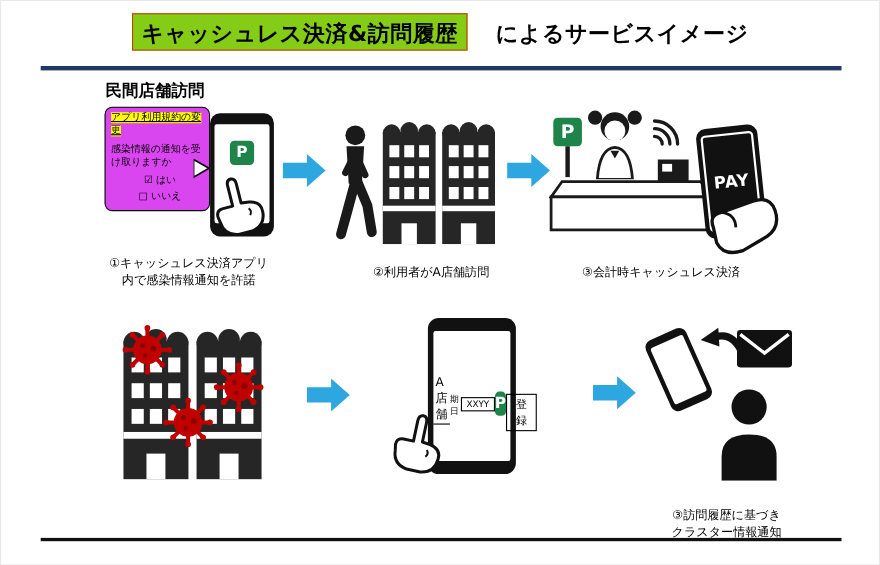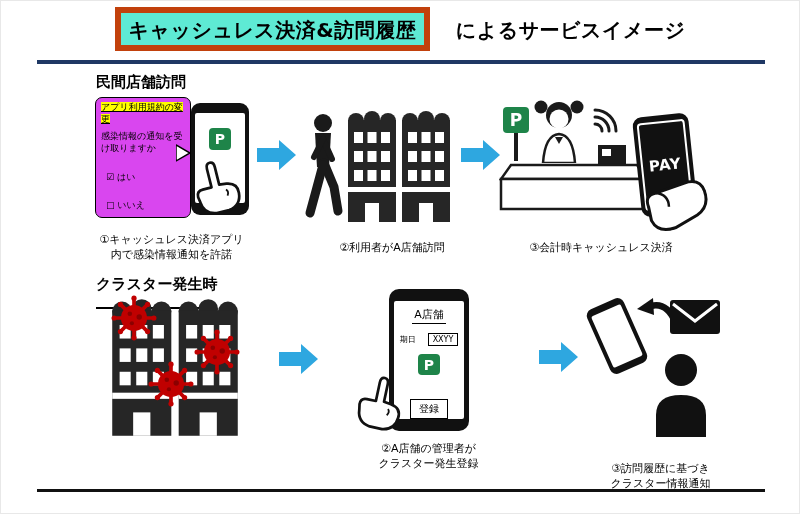--- a/index.html
+++ b/index.html
@@ -6,35 +6,35 @@
   .page {
     position:relative; width:800px; height:514px; background:#ffffff;
     font-family:"DejaVu Sans","Liberation Sans",sans-serif; color:#000;
     overflow:hidden; border:1px solid #e8e8e8; box-sizing:border-box;
   }
   .abs { position:absolute; }
 
   
   .title-row { position:absolute; top:16px; left:0; width:100%; text-align:center;
                font-weight:bold; font-size:20px; letter-spacing:0.5px; }
-  .title-hl { background:#5eead4; border:6px solid #c2410c; padding:5px 8px 3px; }
+  .title-hl { background:#84cc16; border:1px solid #c2410c; padding:5px 8px 3px; }
   .title-suffix { margin-left:18px; }
   .rule-navy { position:absolute; top:59px; left:36px; width:728px; height:4px; background:#1F3864; }
   .rule-black { position:absolute; top:488px; left:36px; width:728px; height:3px; background:#111; }
 
   .sec-head { position:absolute; left:95px; font-size:15px; font-weight:bold;
               border-bottom:2px solid #000; padding-bottom:13px; }
 
   
   .bubble { position:absolute; left:94px; top:96px; width:84px; background:#d946ef;
             border:1.5px solid #000; border-radius:7px; padding:4px 5px 5px;
             font-size:9px; line-height:1.3; z-index:2; }
   .bubble-notice span { background:#FFFF00; text-decoration:underline; }
   .bubble-q { margin-top:6px; }
-  .bubble-opt { margin-top:17px; padding-left:5px; }
+  .bubble-opt { margin-top:4px; padding-left:5px;text-align:center; }
 
   
   .phone-shell { position:absolute; background:#111; border-radius:9px; box-sizing:border-box; }
   .phone1 { left:190px; top:102px; width:58px; height:112px; padding:10px 4px 12px; }
   .screen { width:100%; height:100%; background:#fff; border-radius:2px; box-sizing:border-box; }
   .phone1-screen { display:flex; justify-content:center; padding-top:15px; }
 
   .p-badge { background:#1E8449; color:#fff; font-weight:bold; display:flex;
              align-items:center; justify-content:center; border-radius:4px; }
   .p-sm { width:22px; height:22px; font-size:14px; }
@@ -45,23 +45,23 @@
   .p-pole { width:4px; height:28px; background:#1a1a1a; margin:0 auto; }
 
   .pay-phone { left:636px; top:114px; width:56px; height:100px; padding:6px 4px;
                transform:rotate(-6deg); z-index:3; }
   .pay-screen { width:100%; height:100%; background:#111; border:2px solid #fff; border-radius:4px;
                 display:flex; align-items:center; justify-content:center; box-sizing:border-box;
                 color:#fff; font-weight:bold; font-size:15px; letter-spacing:0.5px; }
 
   
   .form-phone { left:388px; top:288px; width:80px; height:142px; padding:12px 5px; border-radius:10px; }
-  .form-screen { display:flex; flex-direction:column; align-items:center; padding-top:6px; }
+  .form-screen { display:flex; flex-direction:row; align-items:center; padding-top:6px; }
   .store-name { font-size:11px; border-bottom:1px solid #000; padding:0 2px 1px; }
-  .date-row { margin-top:9px; font-size:8px; display:flex; align-items:center; gap:12px; }
+  .date-row { margin-top:9px; font-size:8px; display:flex; align-items:center; gap:2px; }
   .date-box { border:1px solid #000; padding:1px 4px; font-size:8px; }
   .form-p { margin-top:8px; }
   .submit-btn { margin-top:24px; border:1.5px solid #000; font-size:10px; padding:2px 8px; }
 
   
   .tilt-phone { left:596px; top:300px; width:40px; height:70px; padding:7px 4px; border-radius:7px;
                 transform:rotate(-24deg); }
 
   .caption { position:absolute; font-size:11px; line-height:1.4; text-align:center;
              white-space:pre-line; }
@@ -221,21 +221,20 @@
   <svg class="abs" style="left:644px;top:182px;z-index:4;transform:rotate(-12deg)" width="64" height="46" viewBox="0 0 64 46">
     <path d="M4,18 Q2,6 14,6 L44,2 Q60,0 62,14 Q64,30 50,36 L26,44 Q8,46 4,32 Z" fill="#fff" stroke="#111" stroke-width="3"></path>
     <path d="M14,6 Q26,10 24,22" fill="none" stroke="#111" stroke-width="2.5"></path>
   </svg>
 
   <div class="caption" style="left:296px;top:239px;width:190px">②利用者がA店舗訪問</div>
   <div class="caption" style="left:78px;top:231px;width:185px">①キャッシュレス決済アプリ
 内で感染情報通知を許諾</div>
   <div class="caption" style="left:500px;top:239px;width:200px">③会計時キャッシュレス決済</div>
 
-  <div class="sec-head" style="top:274px">クラスター発生時</div>
 
   <svg class="abs" style="left:110px;top:293px;z-index:1" width="128" height="142" viewBox="0 0 104 115">
       <use href="#bldg-pair"></use>
     </svg>
   <svg class="abs" style="left:110px;top:294px;z-index:2" width="46" height="46" viewBox="0 0 44 44">
       <use href="#virus"></use>
     </svg>
   <svg class="abs" style="left:193px;top:328px;z-index:2" width="46" height="46" viewBox="0 0 44 44">
       <use href="#virus"></use>
     </svg>
@@ -275,19 +274,17 @@
   </svg>
   <svg class="abs" style="left:668px;top:298px;z-index:2" width="52" height="36" viewBox="0 0 52 36">
     <rect x="1" y="1" width="50" height="34" rx="3" fill="#111"></rect>
     <polyline points="4,5 26,22 48,5" fill="none" stroke="#fff" stroke-width="3"></polyline>
   </svg>
   <svg class="abs" style="left:650px;top:352px" width="60" height="84" viewBox="0 0 60 84">
     <circle cx="30" cy="17" r="16" fill="#111"></circle>
     <path d="M5,84 L5,62 Q5,42 30,42 Q55,42 55,62 L55,84 Z" fill="#111"></path>
   </svg>
 
-  <div class="caption" style="left:330px;top:440px;width:195px">②A店舗の管理者が
-クラスター発生登録</div>
   <div class="caption" style="left:562px;top:460px;width:195px">③訪問履歴に基づき
 クラスター情報通知</div>
 
   <div class="rule-black"></div>
 </div>
 
 </body></html>

